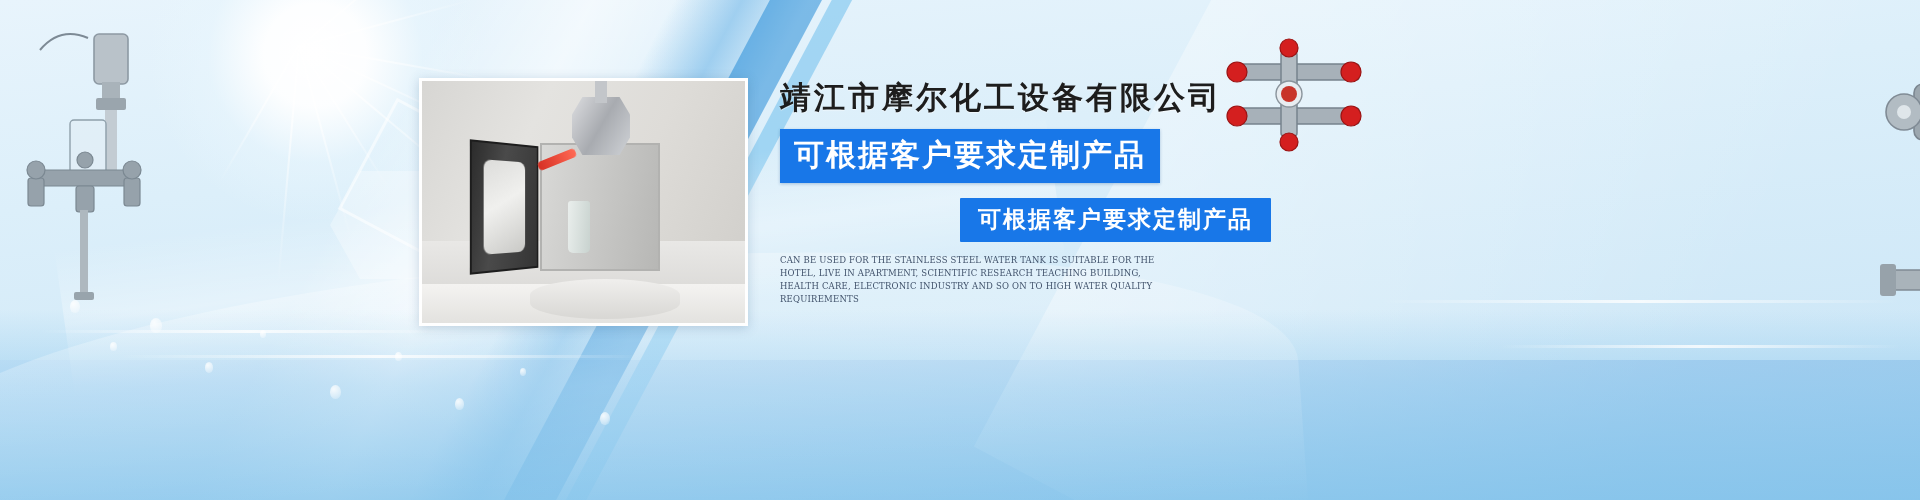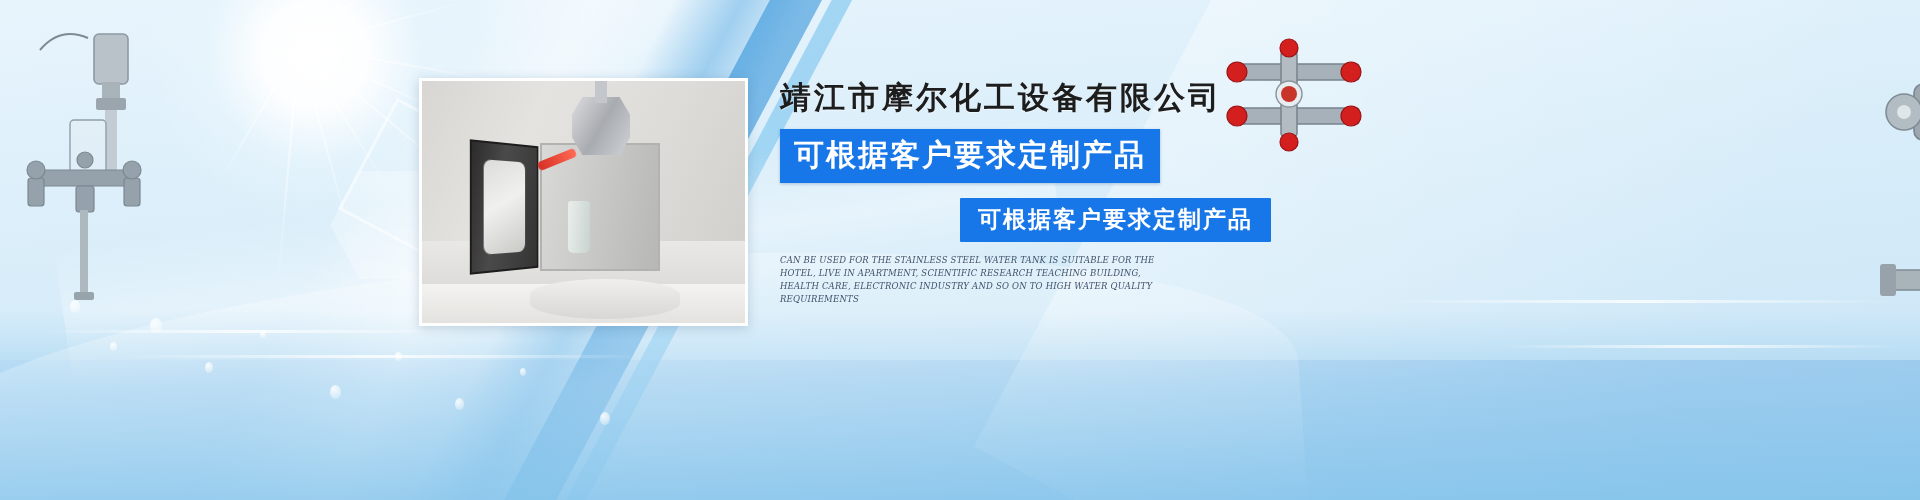--- a/index.html
+++ b/index.html
@@ -110,21 +110,20 @@
     display:inline-block;margin-top:15px;margin-left:180px;
     background:#1877e8;color:#ffffff;border-radius:1px;
     font-size:23px;font-weight:700;letter-spacing:2px;
     padding:6px 18px 7px 18px;white-space:nowrap;
   }
   .eng{
     margin-top:12px;width:400px;
     font-family:"DejaVu Serif","Liberation Serif",serif;
     font-size:8.5px;line-height:13px;color:#41526b;letter-spacing:.2px;
     text-transform:uppercase;
-    font-style:italic;
   }
   
   .watermark{
     position:absolute;left:218px;top:362px;
     font-family:"DejaVu Serif","Liberation Serif",serif;
     font-style:italic;font-weight:700;font-size:38px;color:rgba(255,255,255,.92);
     letter-spacing:2px;text-shadow:0 1px 2px rgba(90,140,180,.35);
   }
   .watermark sup{font-size:15px;vertical-align:super;}
 </style>

